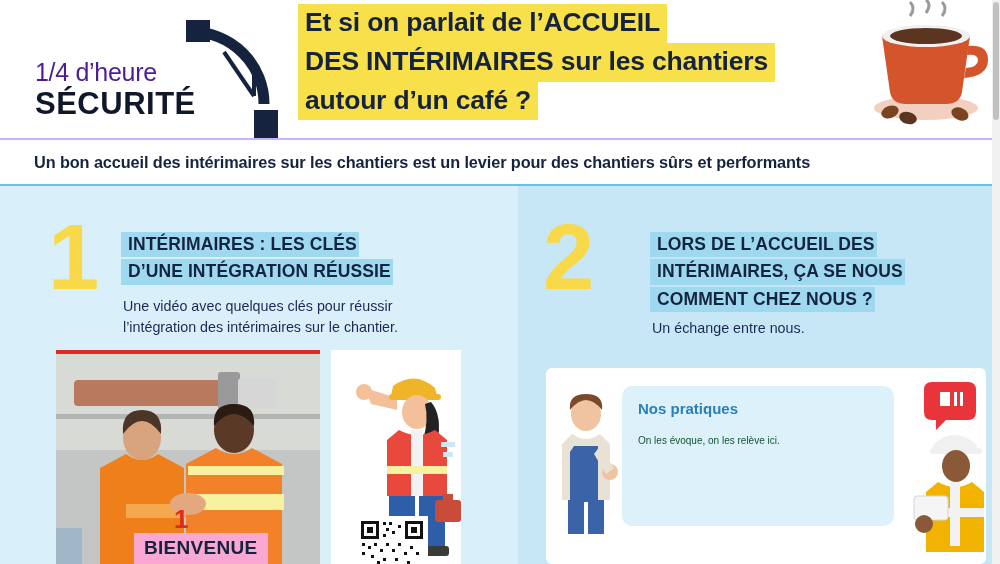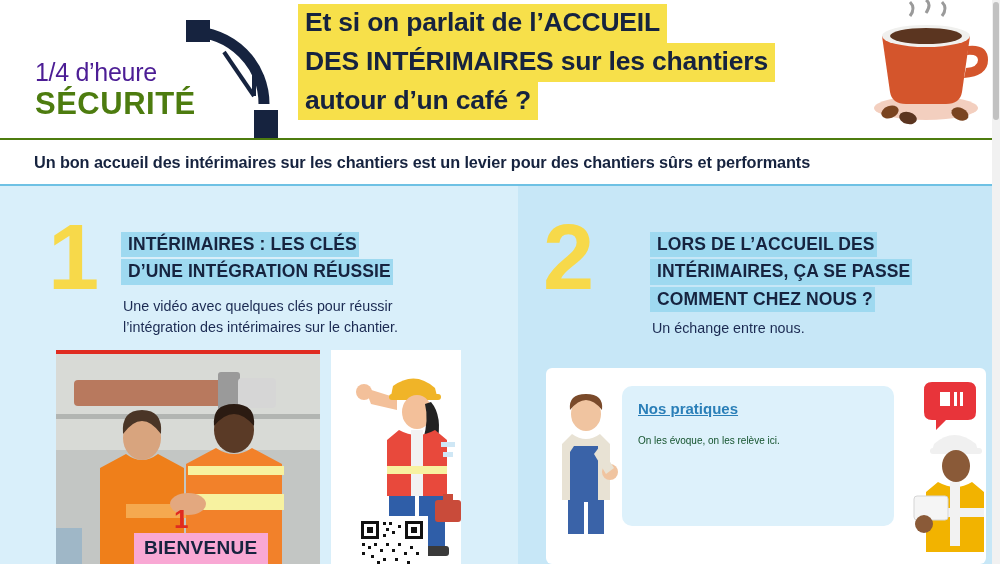--- a/index.html
+++ b/index.html
@@ -36,21 +36,21 @@
     left: 5px; top: 40px;
     font-size: 25px;
     color: #4c1d95;
     font-weight: 400;
     letter-spacing: -0.3px;
   }
   .logo-line2 {
     position: absolute;
     left: 5px; top: 68px;
     font-size: 31px;
-    color: #4d7c0f;
+    color: #0f172a;
     font-weight: bold;
     letter-spacing: 0.5px;
   }
   .clock-svg {
     position: absolute;
     left: 128px; top: 0px;
   }
 
   
   .title-block {
@@ -77,21 +77,21 @@
     right: 6px; top: 0px;
     width: 130px; height: 130px;
   }
 
   
   .subheadline {
     position: absolute;
     left: 0; top: 138px;
     width: 1000px;
     height: 48px;
-    border-top: 2px solid #4d7c0f;
+    border-top: 2px solid #c4b5fd;
     border-bottom: 2px solid #6ec1e4;
     display: flex;
     align-items: center;
     background: #ffffff;
   }
   .subheadline span {
     padding-left: 34px;
     font-size: 16.3px;
     font-weight: bold;
     color: #16233f;
@@ -204,21 +204,20 @@
     width: 272px; height: 140px;
     background: #ddf1fb;
     border-radius: 10px;
     padding: 14px 16px;
   }
   .bubble-title {
     color: #2a7fb8;
     font-weight: bold;
     font-size: 15px;
     margin-bottom: 18px;
-    text-decoration: underline;
   }
   .bubble-line {
     color: #14532d;
     font-size: 10px;
     margin-bottom: 11px;
   }
 
   
   .scrollbar {
     position: absolute;
@@ -394,21 +393,21 @@
           </g>
         </svg>
       </div>
     </div>
 
     <div class="col col-right">
       <div class="num num-2" style="left:25px;">2</div>
 
       <div class="heading-wrap h2" style="left:132px;">
         <div class="heading-line">LORS DE L’ACCUEIL DES</div><br>
-        <div class="heading-line">INTÉRIMAIRES, ÇA SE PASSE</div><br>
+        <div class="heading-line">INTÉRIMAIRES, ÇA SE NOUS</div><br>
         <div class="heading-line">COMMENT CHEZ NOUS ?</div>
       </div>
 
       <div class="subtext s2" style="left:134px;">Un échange entre nous.</div>
 
       <div class="right-card" style="left:28px;">
 
         <svg style="position:absolute;left:8px;top:22px;" width="68" height="150" viewBox="0 0 68 150">
           <ellipse cx="32" cy="24" rx="15" ry="17" fill="#f0c4a0"></ellipse>
           <path d="M16 20 q16 -20 32 0 q2 -16 -16 -16 q-18 0 -16 16" fill="#7a4a2a"></path>

